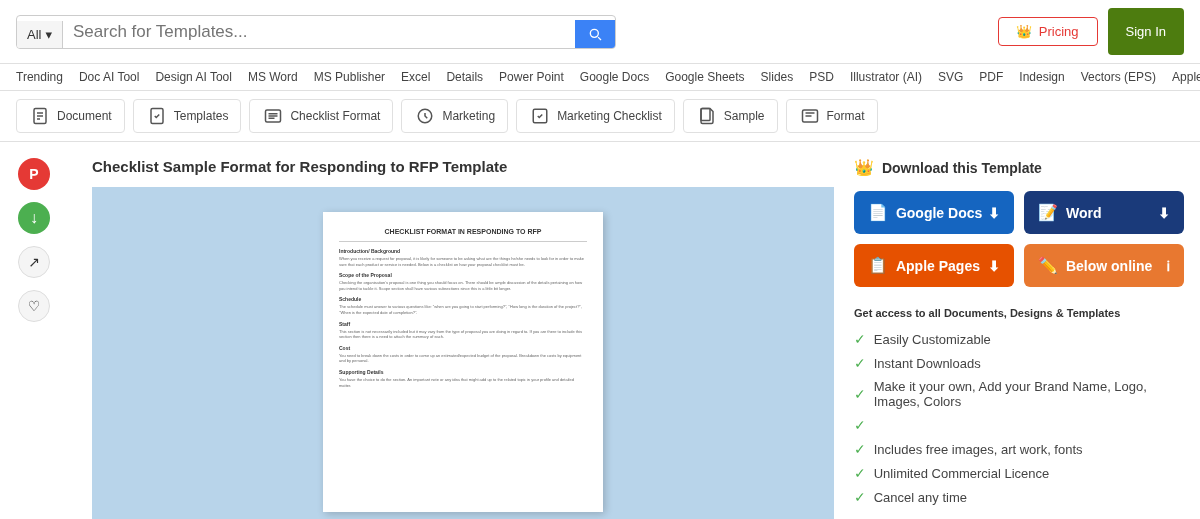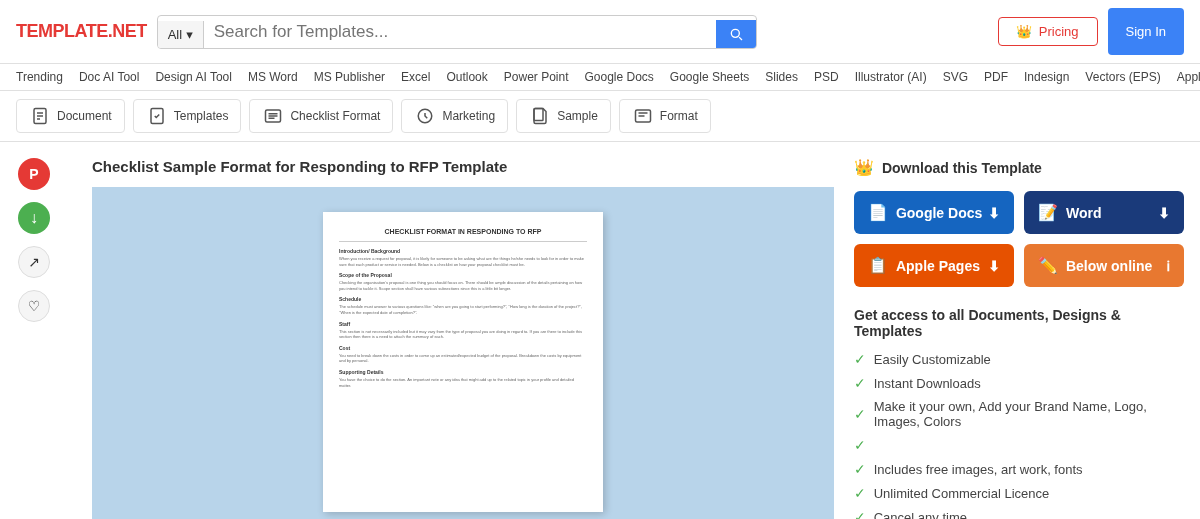--- a/index.html
+++ b/index.html
@@ -9,21 +9,21 @@
     .header { display: flex; align-items: center; padding: 8px 16px; border-bottom: 1px solid #e0e0e0; gap: 10px; }
     .logo { font-size: 18px; font-weight: bold; color: #333; letter-spacing: -0.5px; }
     .logo span { color: #e53935; }
     .search-container { display: flex; align-items: flex-end; flex: 1; max-width: 600px; border: 1px solid #ccc; border-radius: 4px; overflow: hidden; }
     .search-category { display: flex; align-items: center; padding: 6px 10px; background: #f5f5f5; border-right: 1px solid #ccc; font-size: 13px; cursor: pointer; gap: 4px; }
     .search-input { flex: 1; border: none; outline: none; padding: 6px 10px; font-size: 17px; color: #999; }
     .search-btn { background: #3b82f6; border: none; padding: 6px 12px; cursor: pointer; display: flex; align-items: center; justify-content: center; }
     .search-btn svg { width: 16px; height: 16px; fill: white; }
     .header-right { display: flex; align-items: center; gap: 10px; margin-left: auto; }
     .pricing-btn { background: #fff; border: 1px solid #e53935; color: #e53935; padding: 6px 18px; border-radius: 4px; font-size: 13px; cursor: pointer; display: flex; align-items: center; gap: 6px; }
-    .signin-btn { background: #3b82f6; border: none; color: white; padding: 16px 18px; border-radius: 4px; font-size: 13px; cursor: pointer; }
+    .signin-btn { background: #4d7c0f; border: none; color: white; padding: 16px 18px; border-radius: 4px; font-size: 13px; cursor: pointer; }
 
     
     .nav { display: flex; align-items: flex-start; padding: 6px 16px; border-bottom: 1px solid #e0e0e0; gap: 16px; overflow-x: auto; }
     .nav a { font-size: 12px; color: #444; text-decoration: none; white-space: nowrap; cursor: pointer; }
 
     
     .quick-links { display: flex; align-items: center; padding: 8px 16px; gap: 8px; border-bottom: 1px solid #e0e0e0; overflow-x: auto; }
     .quick-link { display: flex; align-items: center; gap: 6px; padding: 5px 12px; border: 1px solid #e0e0e0; border-radius: 4px; font-size: 12px; color: #444; cursor: pointer; white-space: nowrap; background: #fff; }
     .ql-icon { width: 22px; height: 22px; display: flex; align-items: center; justify-content: center; }
 
@@ -47,34 +47,31 @@
     .crown-icon { font-size: 16px; }
 
     .download-grid { display: grid; grid-template-columns: 1fr 1fr; gap: 10px; margin-bottom: 20px; }
     .dl-btn { display: flex; align-items: center; justify-content: space-between; padding: 12px 14px; border-radius: 6px; border: none; cursor: pointer; font-size: 14px; font-weight: bold; color: white; }
     .dl-btn-blue { background: #1565c0; }
     .dl-btn-dark-blue { background: #1a3a7a; }
     .dl-btn-orange { background: #e65100; }
     .dl-btn-orange-edit { background: #e87830; }
     .dl-btn-label { display: flex; align-items: center; gap: 8px; }
 
-    .access-section h3 { font-size: 14px; font-weight: bold; color: #333; margin-bottom: 12px; }
+    .access-section h3 { font-size: 11px; font-weight: bold; color: #333; margin-bottom: 12px; }
     .feature-list { list-style: none; display: flex; flex-direction: column; gap: 8px; }
     .feature-list li { display: flex; align-items: center; gap: 8px; font-size: 13px; color: #444; }
     .check-icon { color: #4caf50; font-size: 14px; }
 
     .title-section { margin-bottom: 10px; }
   </style>
 </head>
 <body>
 
 <div class="header">
-  <div class="logo">
-    <span>TEMPLATE</span><span style="color:#e53935;">.</span><span>NET</span>
-  </div>
 
   <div class="search-container">
     <div class="search-category">
       <span>All</span>
       <span>▾</span>
     </div>
     <input class="search-input" type="text" placeholder="Search for Templates..." style="">
     <button class="search-btn">
       <svg viewBox="0 0 24 24">
           <path d="M21 21l-4.35-4.35M17 11A6 6 0 1 1 5 11a6 6 0 0 1 12 0z" stroke="white" stroke-width="2" fill="none"></path>
@@ -91,21 +88,21 @@
   </div>
 </div>
 
 <div class="nav">
   <a>Trending</a>
   <a>Doc AI Tool</a>
   <a>Design AI Tool</a>
   <a>MS Word</a>
   <a>MS Publisher</a>
   <a>Excel</a>
-  <a>Outlook</a>
+  <a>Details</a>
   <a>Power Point</a>
   <a>Google Docs</a>
   <a>Google Sheets</a>
   <a>Slides</a>
   <a>PSD</a>
   <a>Illustrator (AI)</a>
   <a>SVG</a>
   <a>PDF</a>
   <a>Indesign</a>
   <a>Vectors (EPS)</a>
@@ -146,20 +143,29 @@
     <span>Checklist Format</span>
   </div>
   <div class="quick-link">
     <div class="ql-icon">
       <svg width="18" height="18" viewBox="0 0 24 24" fill="none" stroke="#555" stroke-width="2">
           <circle cx="12" cy="12" r="9"></circle>
           <path d="M12 8v4l3 3"></path>
         </svg>
     </div>
     <span>Marketing</span>
+  </div>
+  <div class="quick-link">
+    <div class="ql-icon">
+      <svg width="18" height="18" viewBox="0 0 24 24" fill="none" stroke="#555" stroke-width="2">
+          <rect x="3" y="3" width="18" height="18" rx="2"></rect>
+          <polyline points="9,12 11,14 15,10"></polyline>
+        </svg>
+    </div>
+    <span>Marketing Checklist</span>
   </div>
   <div class="quick-link">
     <div class="ql-icon">
       <svg width="18" height="18" viewBox="0 0 24 24" fill="none" stroke="#555" stroke-width="2">
           <rect x="4" y="2" width="12" height="16" rx="1"></rect>
           <path d="M8 2h8l4 4v14a2 2 0 01-2 2H6a2 2 0 01-2-2V4a2 2 0 012-2z"></path>
         </svg>
     </div>
     <span>Sample</span>
   </div>

